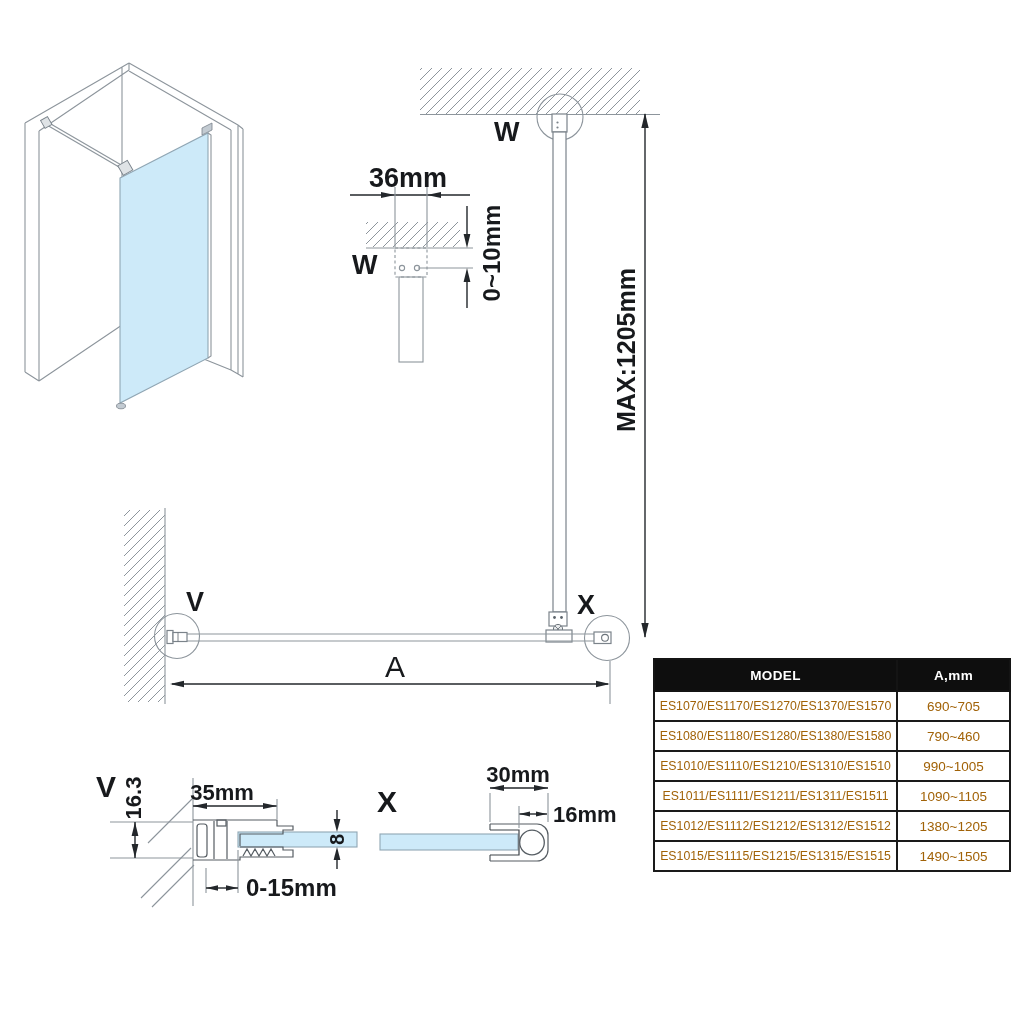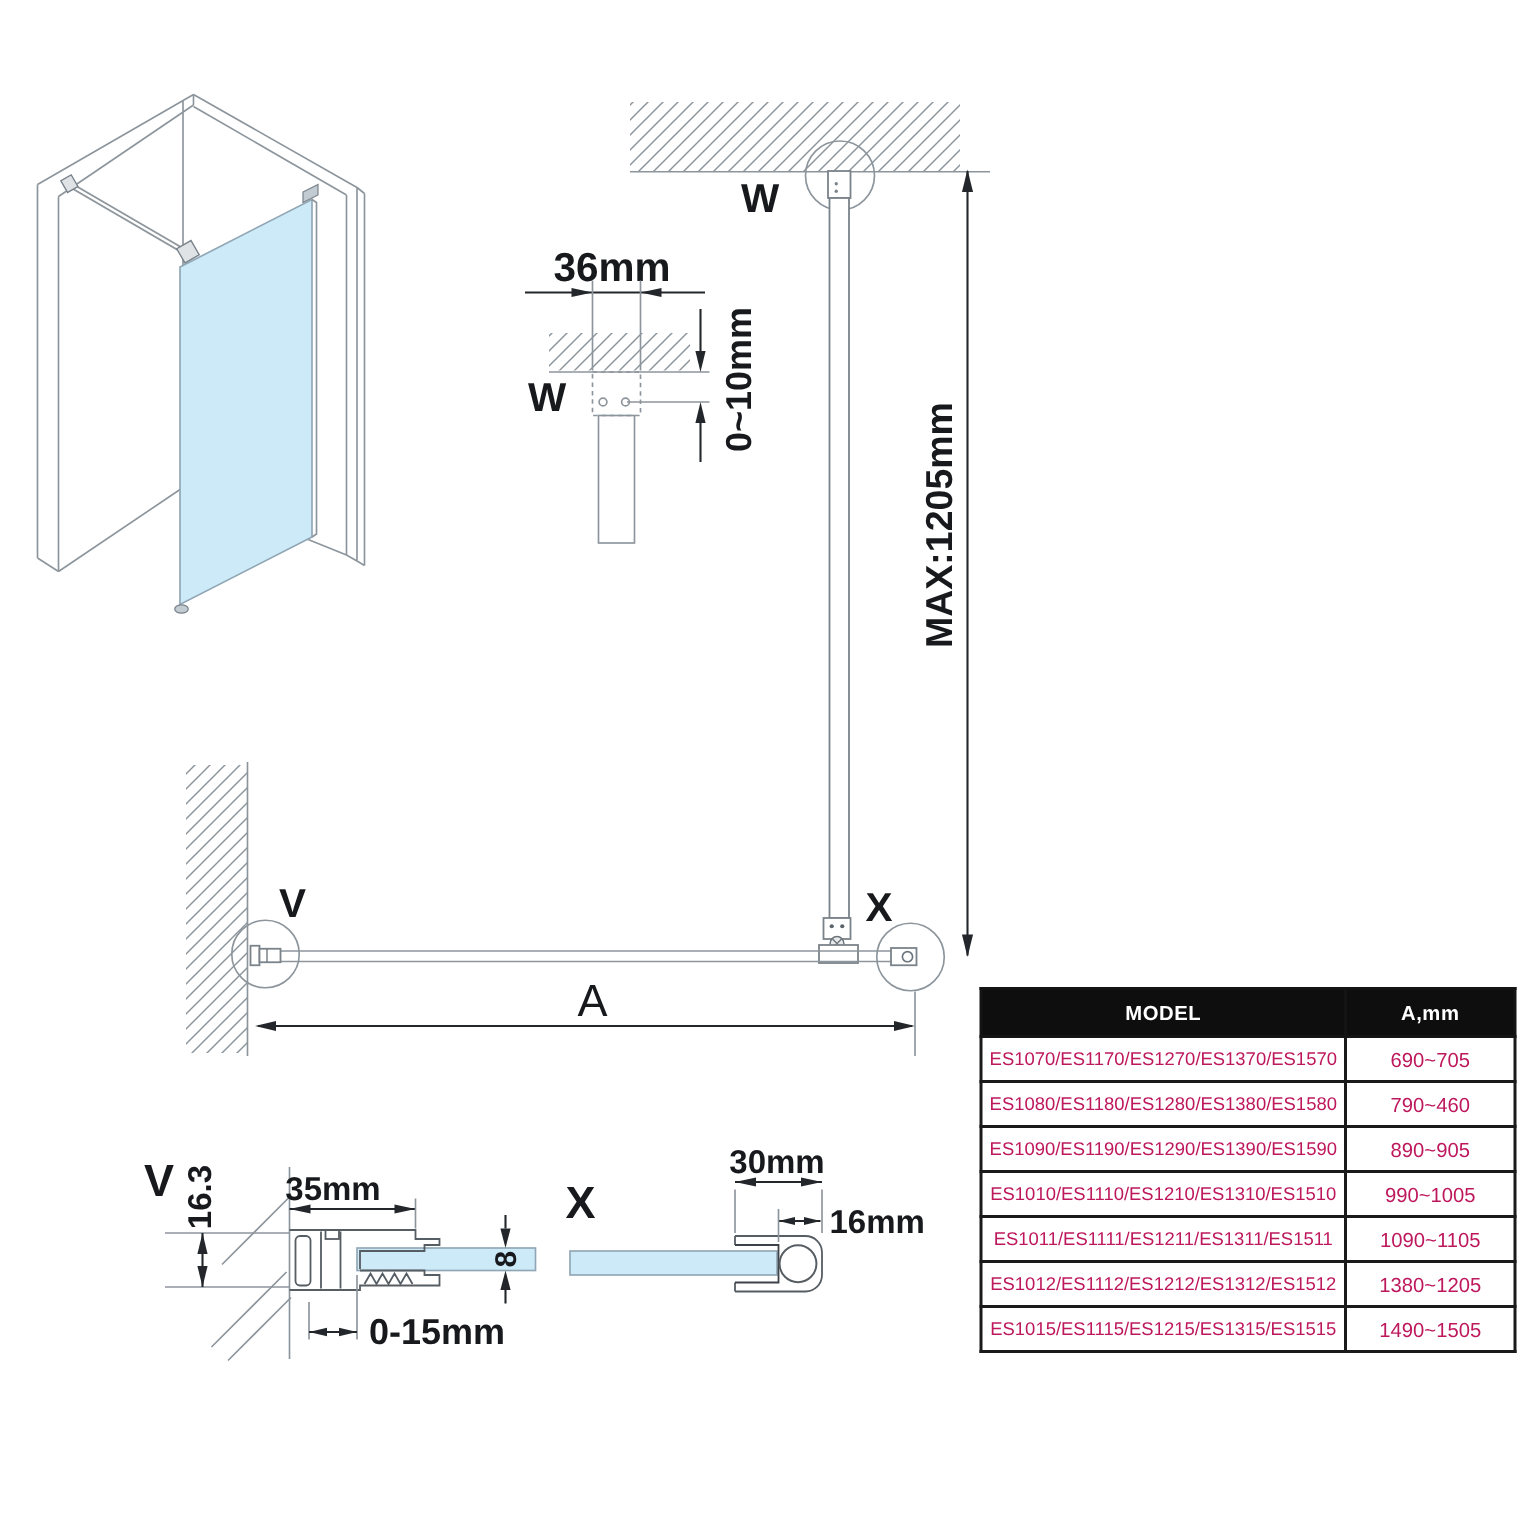--- a/index.html
+++ b/index.html
@@ -13,21 +13,21 @@
   .arr{fill:#23272b;stroke:none;}
   .pf{stroke:#565d63;fill:none;stroke-width:1.2;}
   .glass{fill:#cdeaf9;stroke:#90a6b4;stroke-width:1.1;}
   .circ{stroke:#8d959c;fill:none;stroke-width:1.1;}
   .dash{stroke:#8d959c;fill:none;stroke-width:1.1;stroke-dasharray:3,2.6;}
 
   .spec-table{position:absolute;left:653px;top:658px;width:356px;border-radius:14px;}
   .spec-table table{border-collapse:collapse;width:100%;table-layout:fixed;}
   .spec-table th{background:#0e0e0e;color:#ffffff;font-weight:bold;font-size:13.5px;
                  height:28px;border:2px solid #141414;letter-spacing:.4px;}
-  .spec-table td{border:2px solid #1a1a1a;height:26px;text-align:center;color:#be185d;
+  .spec-table td{border:2px solid #1a1a1a;height:26px;text-align:center;color:#a16207;
                  white-space:nowrap;overflow:hidden;}
   .spec-table td.model{font-size:12.3px;}
   .spec-table td.amm{font-size:13.5px;}
   .col-model{width:243px;}
   .col-amm{width:113px;}
 </style>
 </head>
 <body>
 
 <div id="canvas">
@@ -180,24 +180,20 @@
     <tbody>
       <tr>
         <td class="model">ES1070/ES1170/ES1270/ES1370/ES1570</td>
         <td class="amm">690~705</td>
       </tr>
       <tr>
         <td class="model">ES1080/ES1180/ES1280/ES1380/ES1580</td>
         <td class="amm">790~460</td>
       </tr>
       <tr>
-        <td class="model">ES1090/ES1190/ES1290/ES1390/ES1590</td>
-        <td class="amm">890~905</td>
-      </tr>
-      <tr>
         <td class="model">ES1010/ES1110/ES1210/ES1310/ES1510</td>
         <td class="amm">990~1005</td>
       </tr>
       <tr>
         <td class="model">ES1011/ES1111/ES1211/ES1311/ES1511</td>
         <td class="amm">1090~1105</td>
       </tr>
       <tr>
         <td class="model">ES1012/ES1112/ES1212/ES1312/ES1512</td>
         <td class="amm">1380~1205</td>

